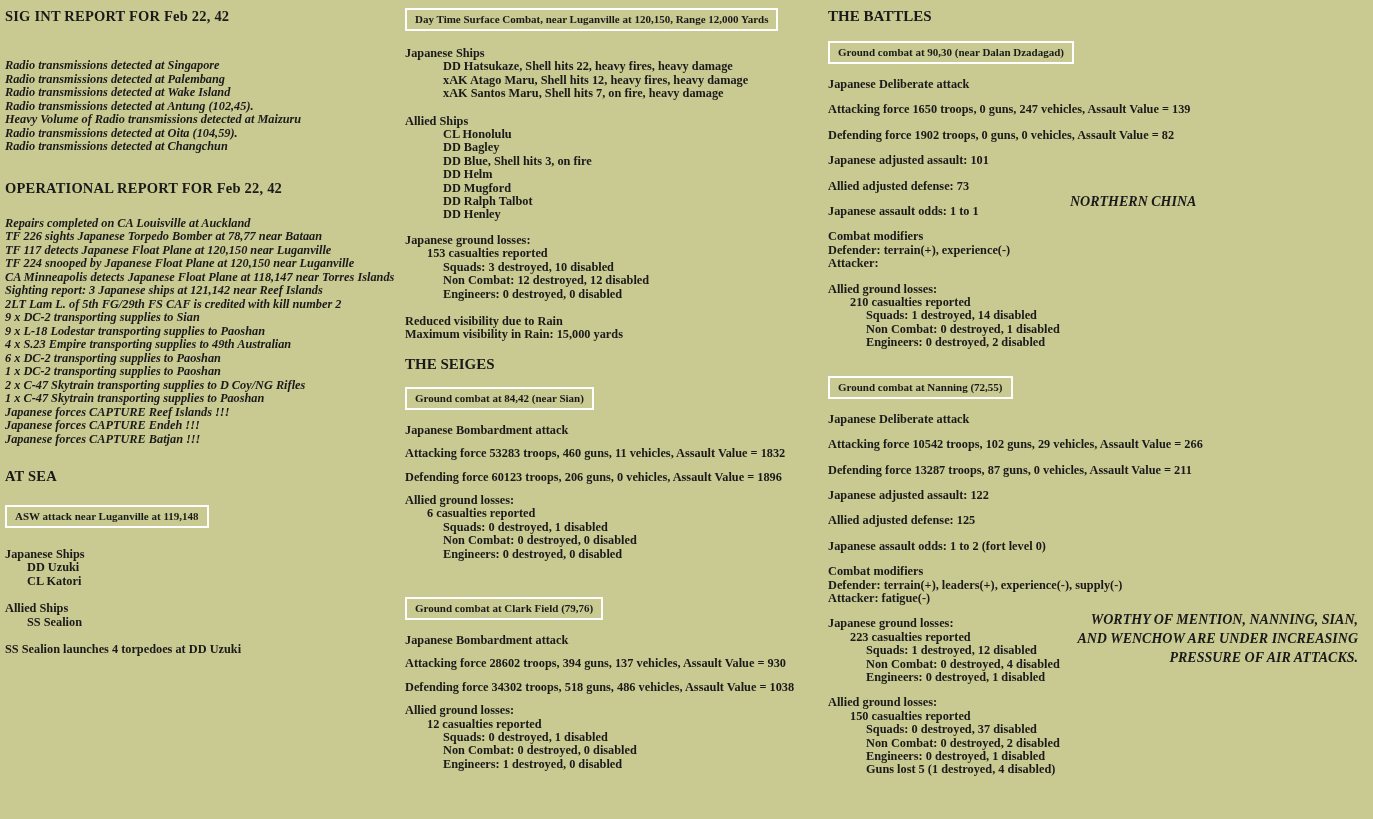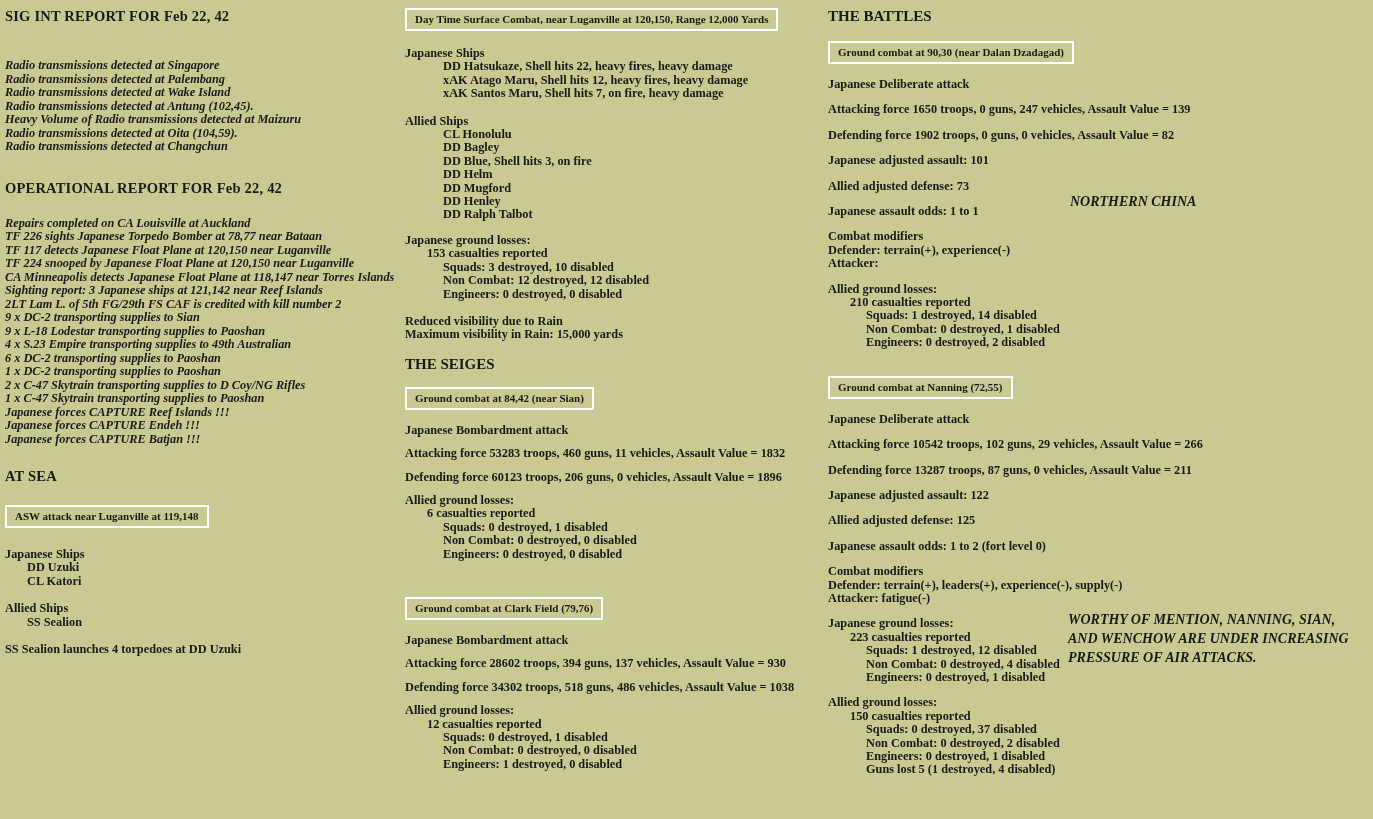--- a/index.html
+++ b/index.html
@@ -69,21 +69,21 @@
   .gap30 { height: 30px; }
   .gap36 { height: 36px; }
   .italic-note {
     position: absolute;
     font-style: italic;
     font-weight: bold;
     font-size: 14px;
     line-height: 19px;
   }
   #northern-china { left: 1040px; top: 192px; margin-left: 30px; }
-  #worthy-note { left: 1068px; top: 610px; width: 290px; }
+  #worthy-note { left: 1068px; top: 610px; width: 290px; text-align: right; }
   .sub {
     font-size: 12.3px;
     font-weight: bold;
     line-height: 13.4px;
     margin: 0;
   }
 </style>
 </head>
 <body>
 
@@ -157,22 +157,22 @@
     <div class="sub ind2">xAK Atago Maru, Shell hits 12,  heavy fires,  heavy damage</div>
     <div class="sub ind2">xAK Santos Maru, Shell hits 7,  on fire,  heavy damage</div>
 
     <div class="gap14"></div>
     <div class="sub">Allied Ships</div>
     <div class="sub ind2">CL Honolulu</div>
     <div class="sub ind2">DD Bagley</div>
     <div class="sub ind2">DD Blue, Shell hits 3,  on fire</div>
     <div class="sub ind2">DD Helm</div>
     <div class="sub ind2">DD Mugford</div>
+    <div class="sub ind2">DD Ralph Talbot</div>
     <div class="sub ind2">DD Henley</div>
-    <div class="sub ind2">DD Ralph Talbot</div>
 
     <div class="gap12"></div>
     <div class="sub">Japanese ground losses:</div>
     <div class="sub ind1">153 casualties reported</div>
     <div class="sub ind2">Squads: 3 destroyed, 10 disabled</div>
     <div class="sub ind2">Non Combat: 12 destroyed, 12 disabled</div>
     <div class="sub ind2">Engineers: 0 destroyed, 0 disabled</div>
 
     <div class="gap14"></div>
     <div class="sub">Reduced visibility due to Rain</div>

